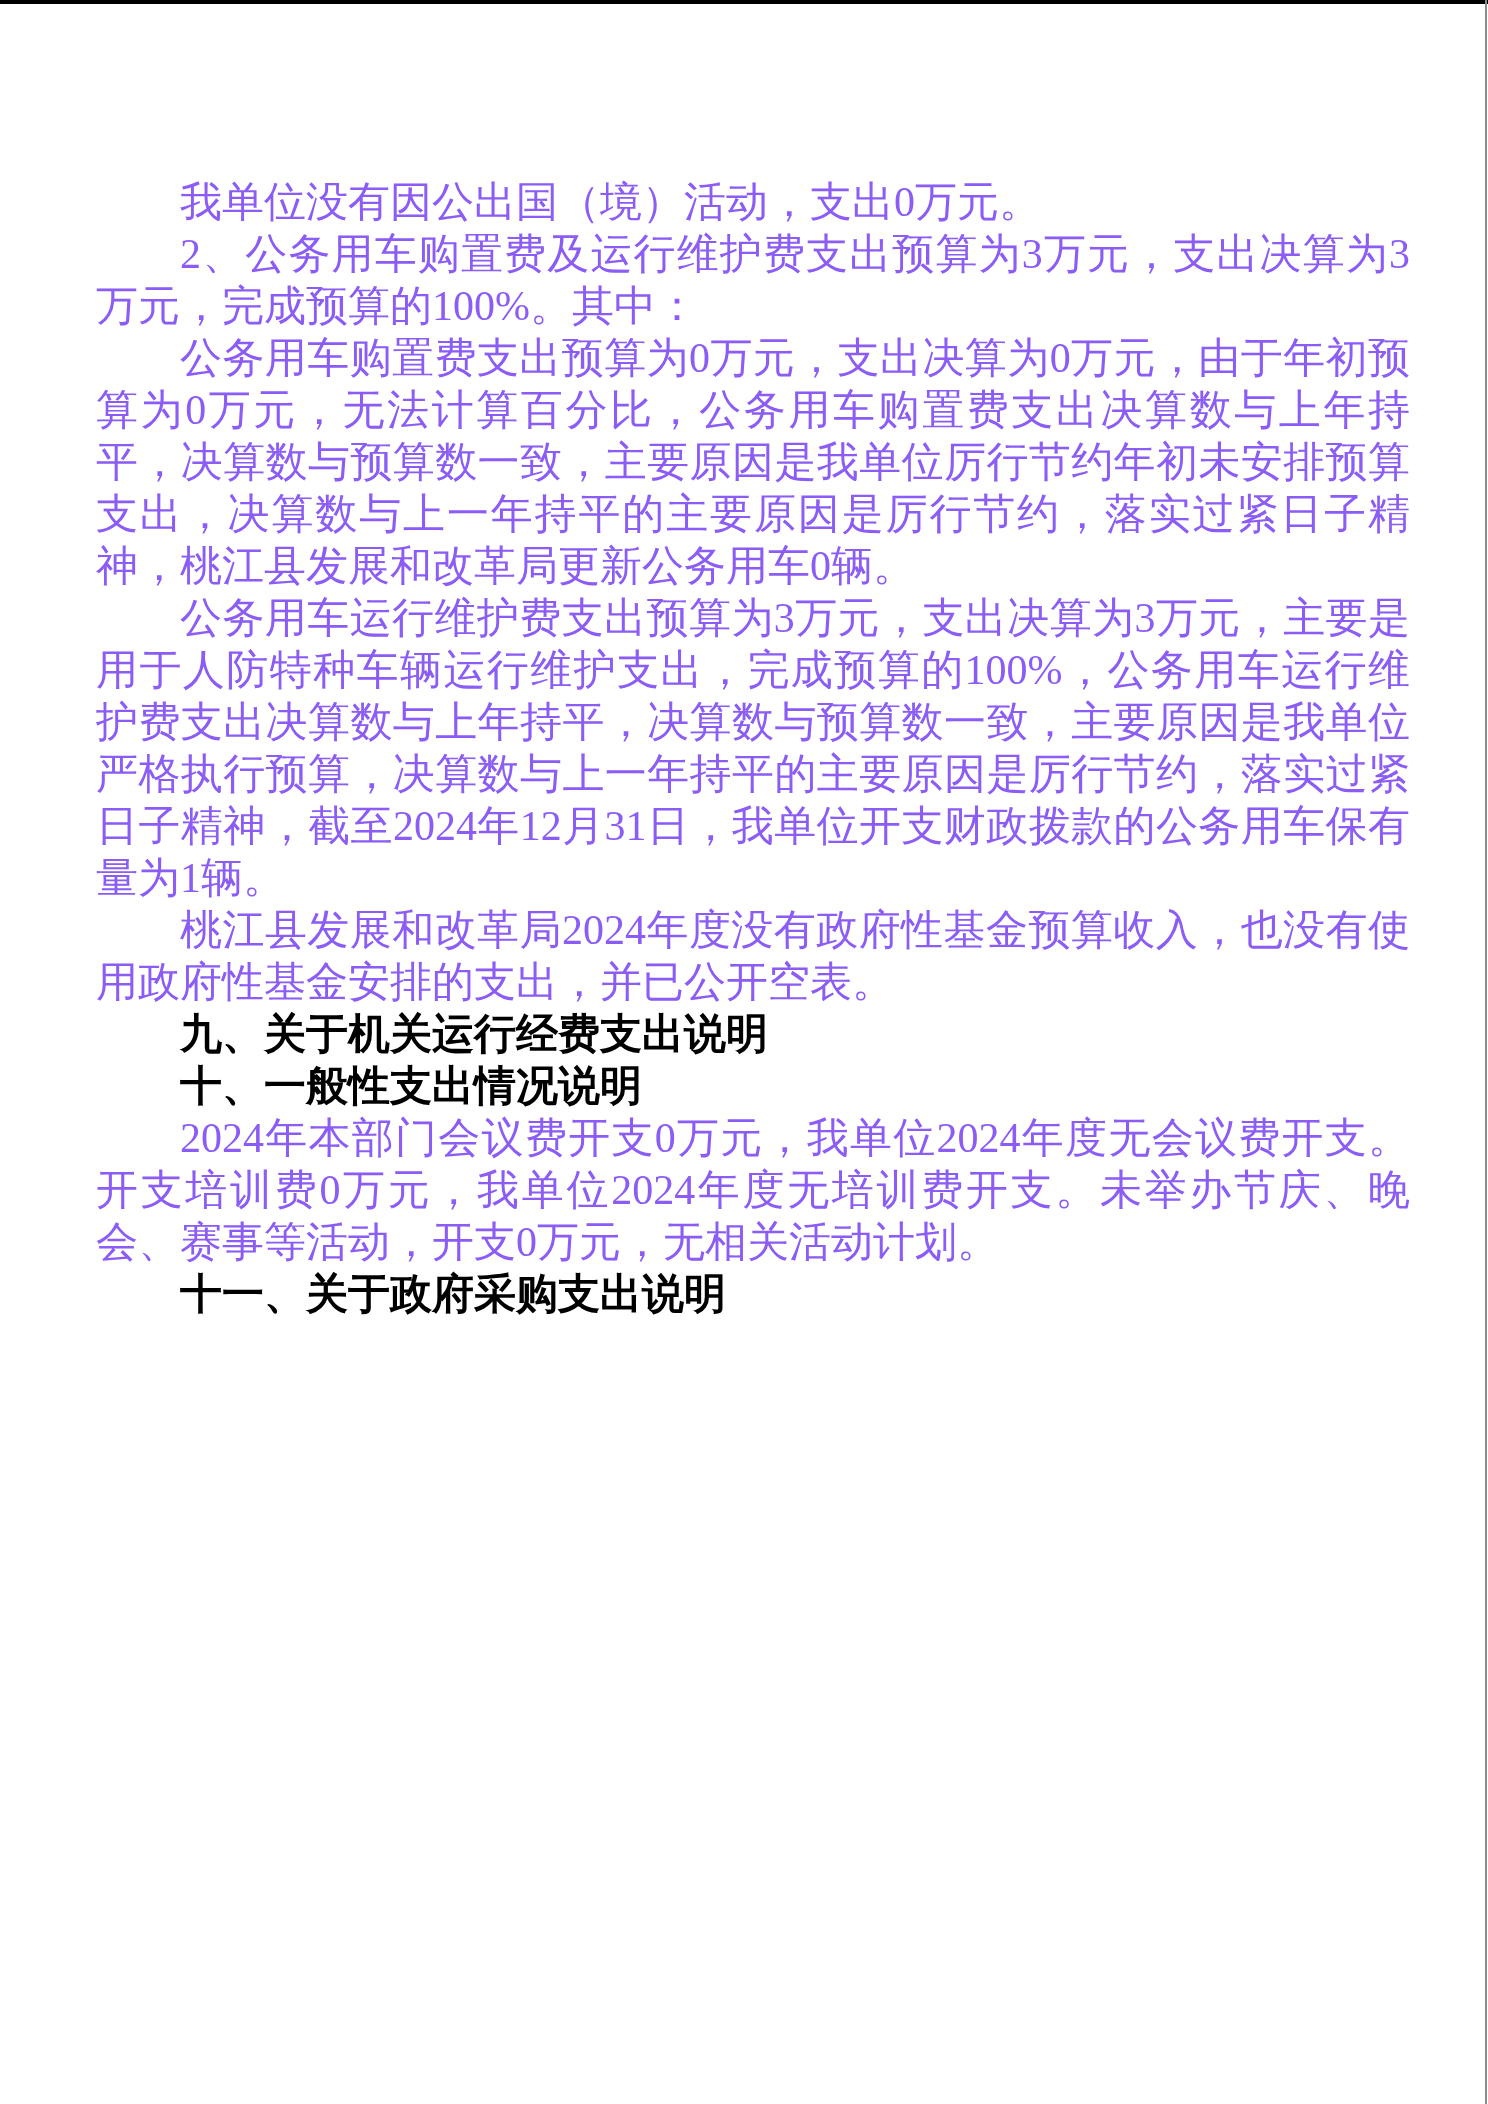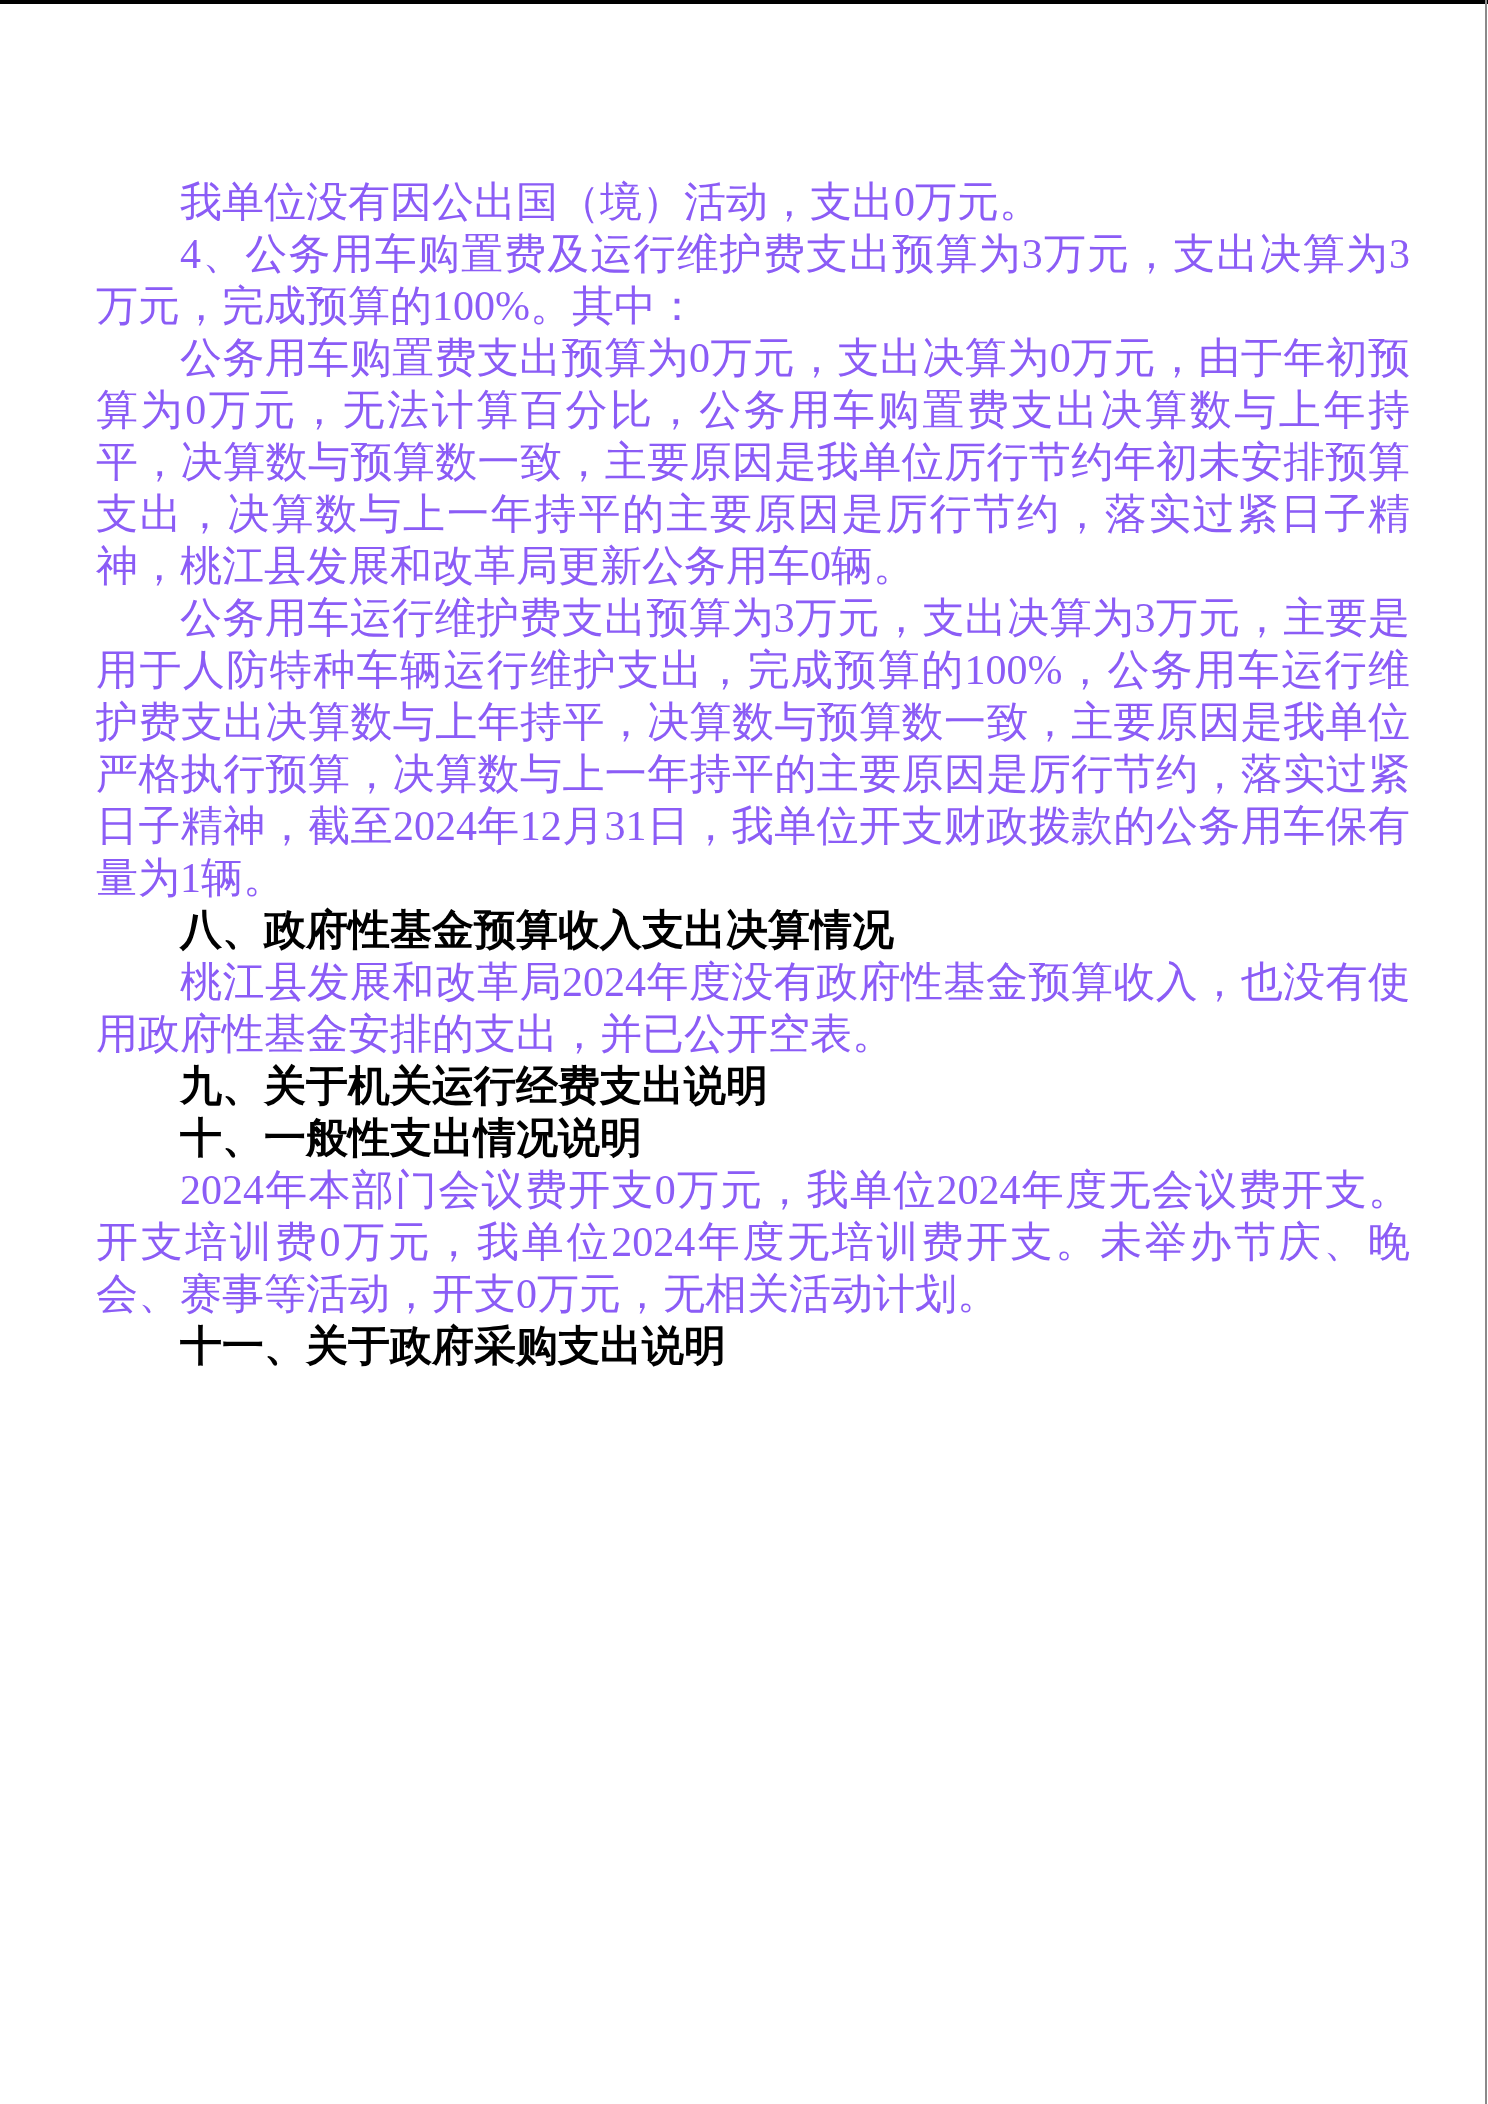--- a/index.html
+++ b/index.html
@@ -59,22 +59,21 @@
   }
 </style>
 </head>
 <body>
 
 <div class="top-bar"></div>
 <div class="right-line"></div>
 
 <div class="content" id="doc-content">
     <p class="para">我单位没有因公出国（境）活动，支出0万元。</p>
-    <p class="para">4、公务用车购置费及运行维护费支出预算为3万元，支出决算为3万元，完成预算的100%。其中：</p>
+    <p class="para">2、公务用车购置费及运行维护费支出预算为3万元，支出决算为3万元，完成预算的100%。其中：</p>
     <p class="para">公务用车购置费支出预算为0万元，支出决算为0万元，由于年初预算为0万元，无法计算百分比，公务用车购置费支出决算数与上年持平，决算数与预算数一致，主要原因是我单位厉行节约年初未安排预算支出，决算数与上一年持平的主要原因是厉行节约，落实过紧日子精神，桃江县发展和改革局更新公务用车0辆。</p>
     <p class="para">公务用车运行维护费支出预算为3万元，支出决算为3万元，主要是用于人防特种车辆运行维护支出，完成预算的100%，公务用车运行维护费支出决算数与上年持平，决算数与预算数一致，主要原因是我单位严格执行预算，决算数与上一年持平的主要原因是厉行节约，落实过紧日子精神，截至2024年12月31日，我单位开支财政拨款的公务用车保有量为1辆。</p>
-    <p class="heading">八、政府性基金预算收入支出决算情况</p>
     <p class="para">桃江县发展和改革局2024年度没有政府性基金预算收入，也没有使用政府性基金安排的支出，并已公开空表。</p>
     <p class="heading">九、关于机关运行经费支出说明</p>
     <p class="heading">十、一般性支出情况说明</p>
     <p class="para">2024年本部门会议费开支0万元，我单位2024年度无会议费开支。开支培训费0万元，我单位2024年度无培训费开支。未举办节庆、晚会、赛事等活动，开支0万元，无相关活动计划。</p>
     <p class="heading">十一、关于政府采购支出说明</p>
   </div>
 
 </body></html>

